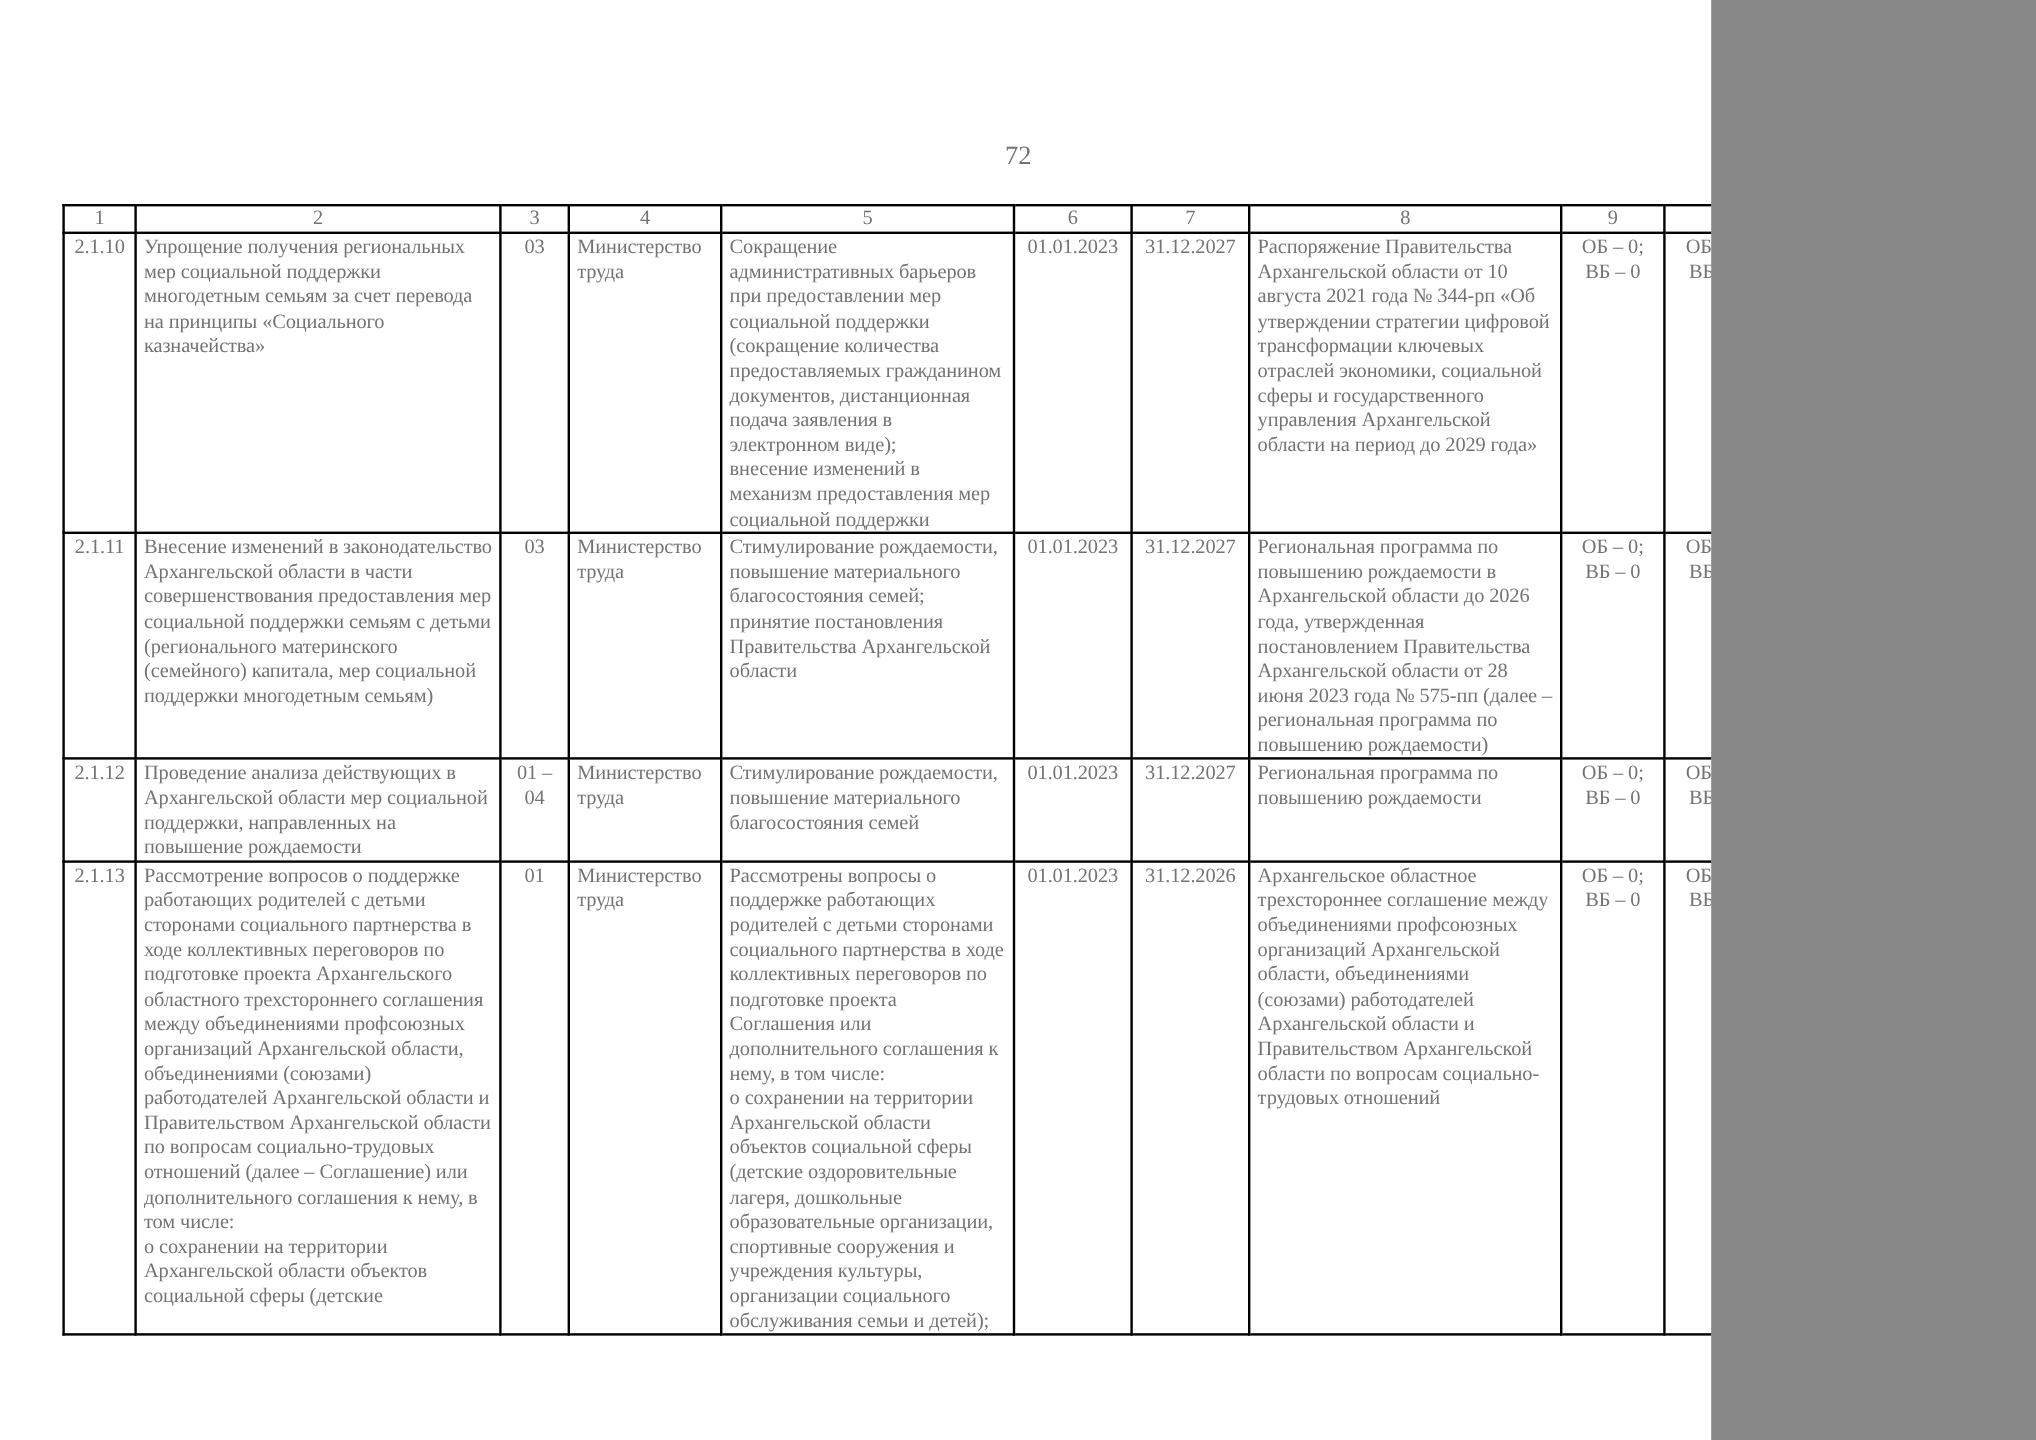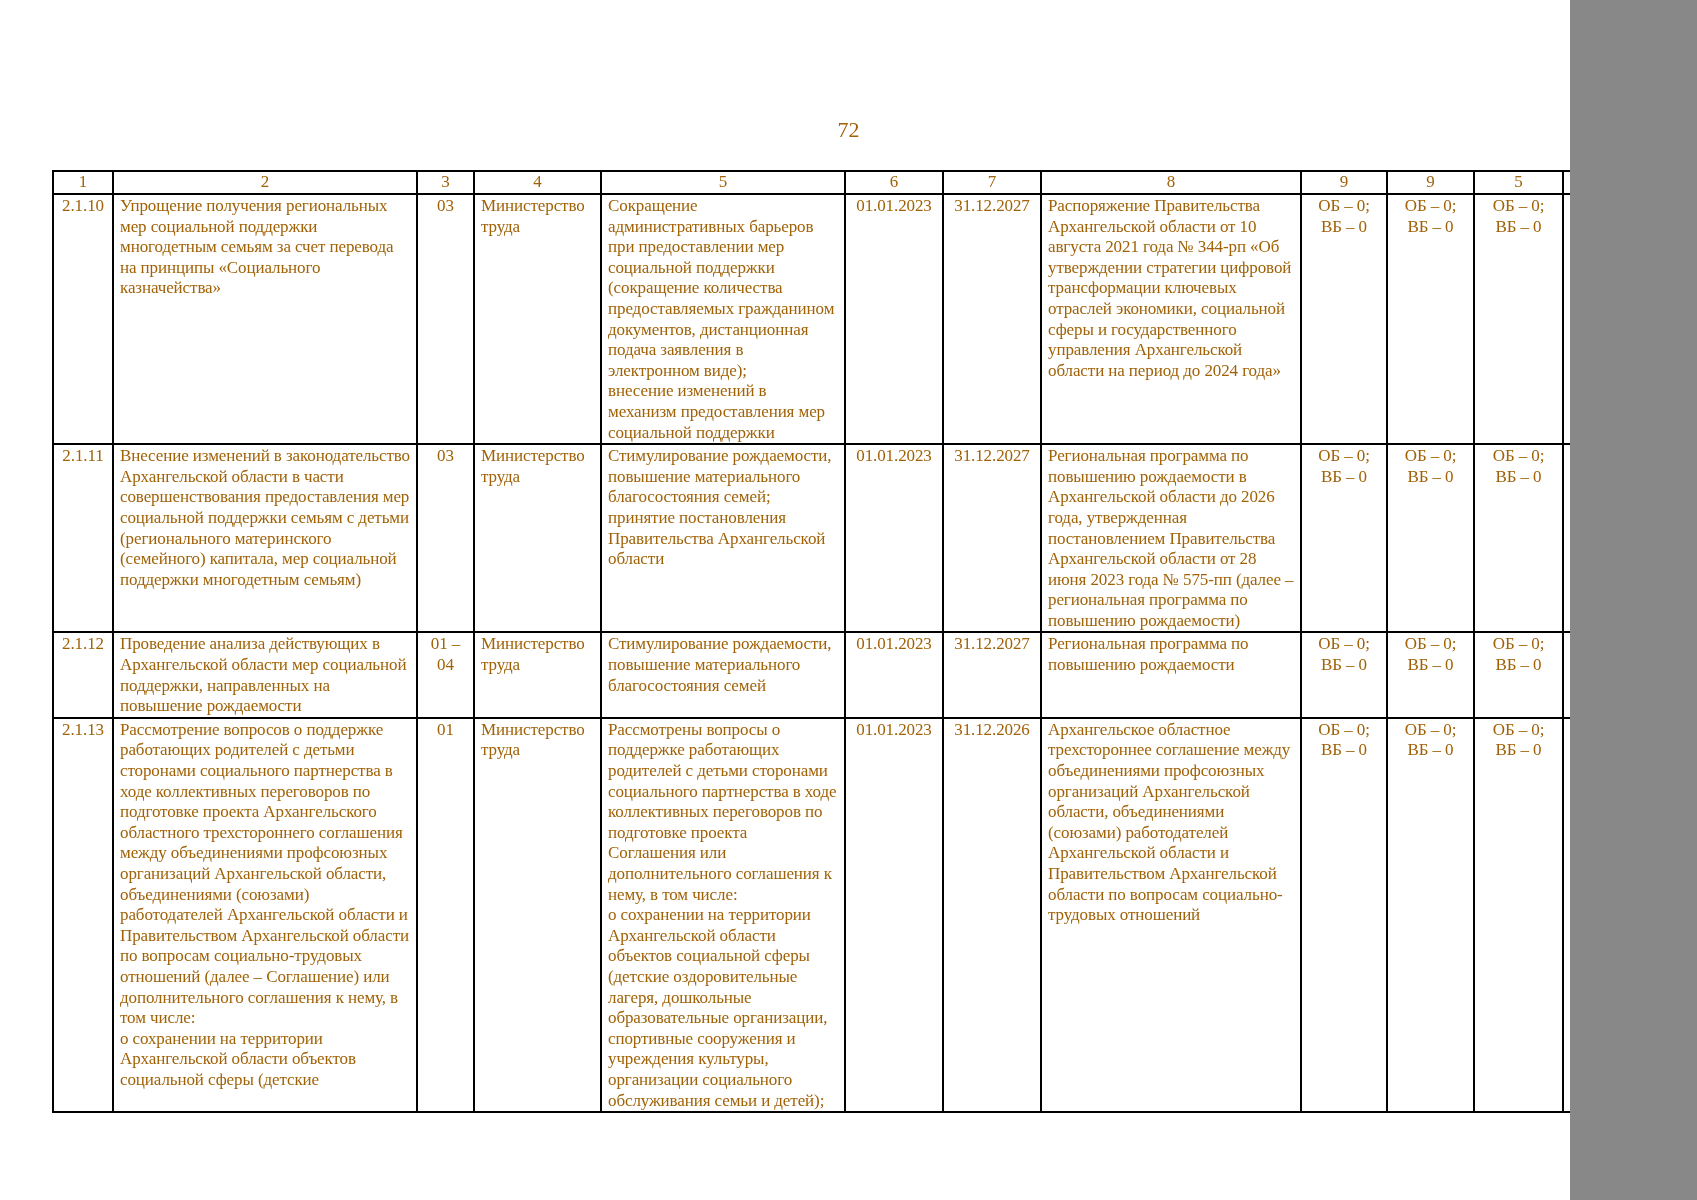--- a/index.html
+++ b/index.html
@@ -1,20 +1,20 @@
 <!DOCTYPE html>
 <html><head>
 <meta charset="utf-8">
 <style>
   html,body{margin:0;padding:0;background:#888;}
   .page{
     position:relative;
-    width:1570px;height:1200px;
+    width:1426px;height:1200px;
     background:#ffffff;
-    color:#a16207;
+    color:#737373;
     font-family:"Liberation Serif","DejaVu Serif",serif;
     overflow:hidden;
   }
   .pageno{
     position:absolute;
     top:118px;left:0;width:1697px;
     text-align:center;
     font-size:22px;
     line-height:24px;
   }
@@ -95,21 +95,21 @@
 
     <tr class="r1">
       <td class="ctr">2.1.10</td>
       <td class="txt">Упрощение получения региональных мер социальной поддержки многодетным семьям за счет перевода на принципы «Социального казначейства»</td>
       <td class="ctr">03</td>
       <td class="txt">Министерство труда</td>
       <td class="txt">Сокращение административных барьеров при предоставлении мер социальной поддержки (сокращение количества предоставляемых гражданином документов, дистанционная подача заявления в электронном виде);
 внесение изменений в механизм предоставления мер социальной поддержки</td>
       <td class="ctr">01.01.2023</td>
       <td class="ctr">31.12.2027</td>
-      <td class="txt">Распоряжение Правительства Архангельской области от 10 августа 2021 года № 344-рп «Об утверждении стратегии цифровой трансформации ключевых отраслей экономики, социальной сферы и государственного управления Архангельской области на период до 2024 года»</td>
+      <td class="txt">Распоряжение Правительства Архангельской области от 10 августа 2021 года № 344-рп «Об утверждении стратегии цифровой трансформации ключевых отраслей экономики, социальной сферы и государственного управления Архангельской области на период до 2029 года»</td>
       <td class="ctr">ОБ – 0;
 ВБ – 0</td>
       <td class="ctr">ОБ – 0;
 ВБ – 0</td>
       <td class="ctr">ОБ – 0;
 ВБ – 0</td>
       <td class="ctr">ОБ – 0;
 ВБ – 0</td>
     </tr>
 

